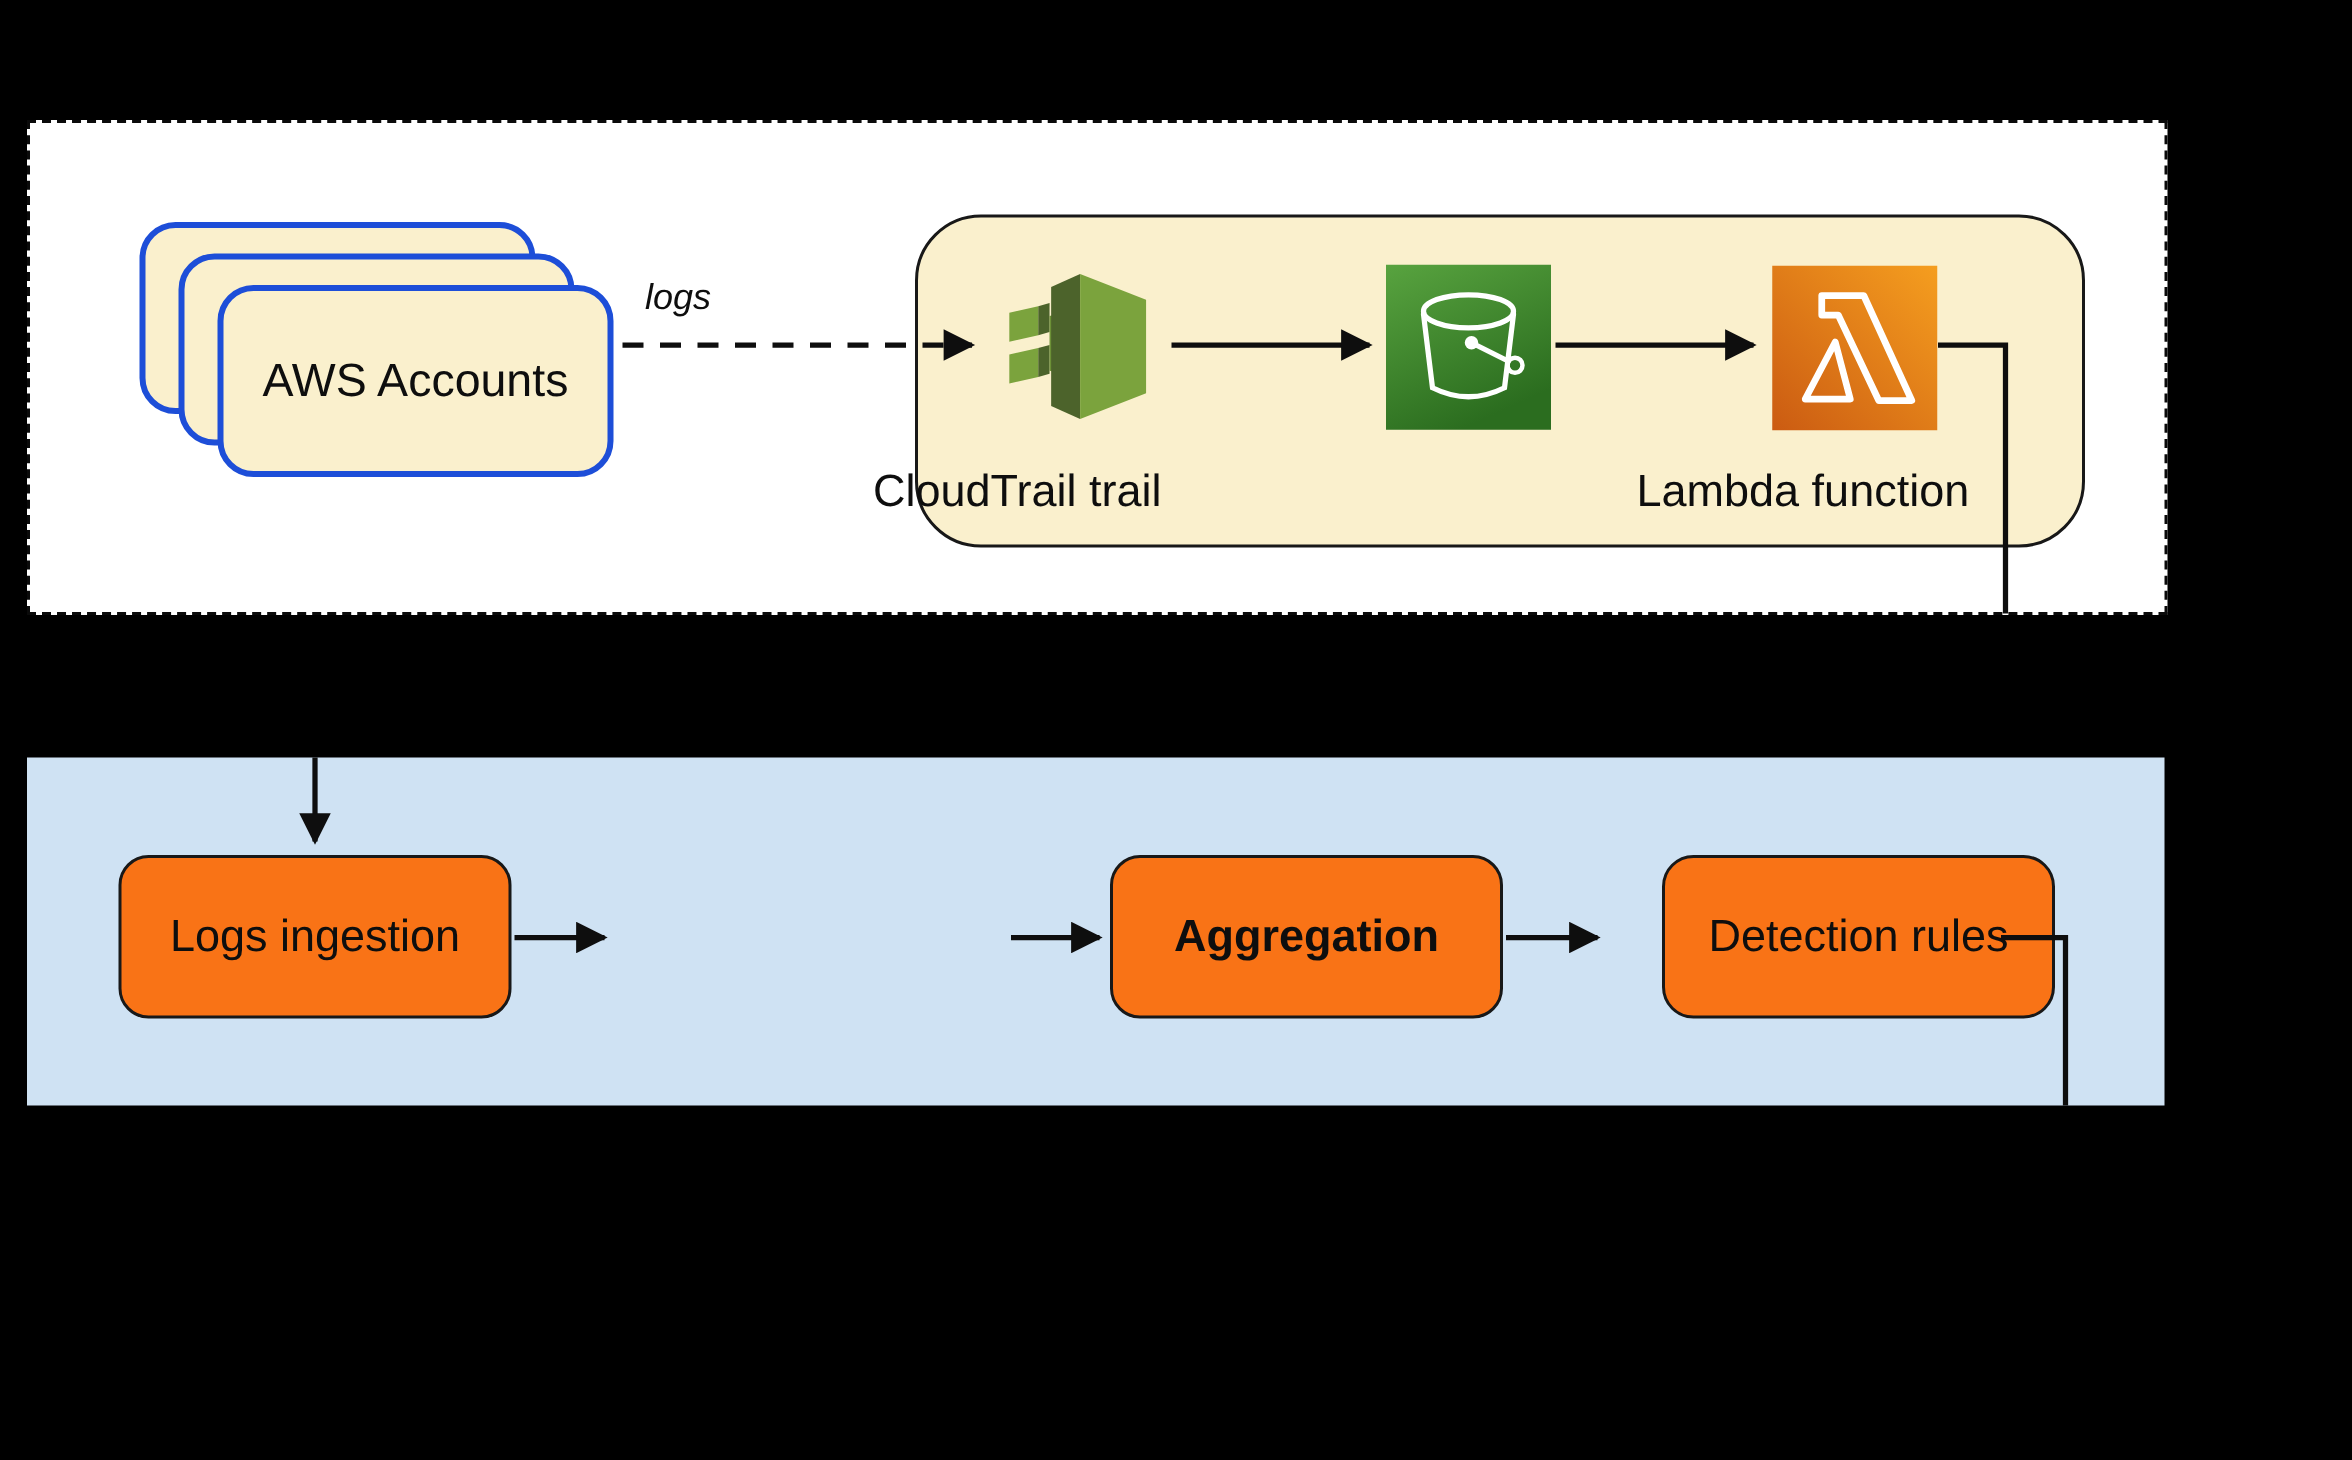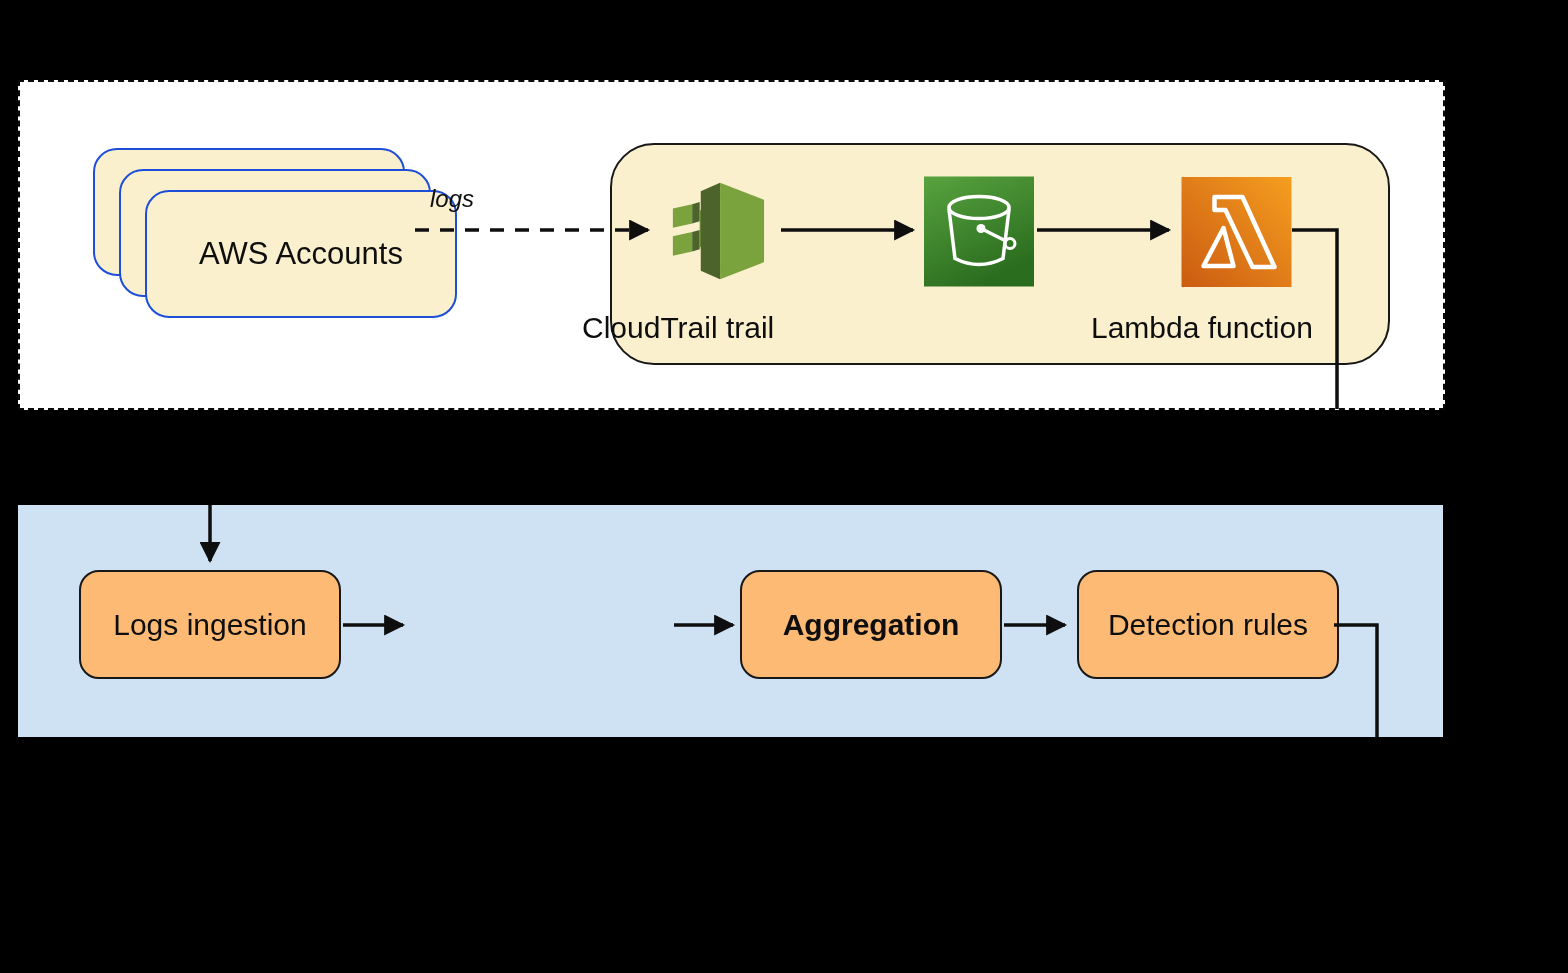--- a/index.html
+++ b/index.html
@@ -7,21 +7,21 @@
     position:relative;width:1568px;height:973px;background:#000;overflow:hidden;
     font-family:"Liberation Sans", sans-serif;color:#0e0e0e;
   }
   
   .top-panel{
     position:absolute;left:18px;top:80px;width:1427px;height:330px;
     background:#ffffff;border:2px dashed #0a0a0a;box-sizing:border-box;
   }
   
   .card{
-    position:absolute;width:312px;height:128px;border:2px solid #1d4ed8;
+    position:absolute;width:264px;height:128px;border:4px solid #1d4ed8;
     border-radius:24px;background:#faf0cd;box-sizing:border-box;
   }
   .card.back{left:93px;top:148px;}
   .card.mid{left:119px;top:169px;}
   .card.front{
     left:145px;top:190px;display:flex;align-items:center;justify-content:center;
     font-size:31px;
   }
   
   .logs-label{
@@ -42,28 +42,28 @@
   }
   .label-cloudtrail{left:582px;}
   .label-s3{left:839px;}
   .label-lambda{left:1091px;}
   
   .blue-panel{
     position:absolute;left:18px;top:505px;width:1425px;height:232px;
     background:#cfe2f3;
   }
   .step-box{
-    position:absolute;top:570px;width:262px;height:109px;background:#fdba74;
+    position:absolute;top:570px;width:262px;height:109px;background:#f97316;
     border:2px solid #181818;border-radius:20px;box-sizing:border-box;
     display:flex;align-items:center;justify-content:center;font-size:30px;
   }
   .step-1{left:79px;}
   .step-2{left:410px;}
   .step-3{left:740px;font-weight:bold;}
-  .step-4{left:1077px;}
+  .step-4{left:1108px;border-radius:21px;}
   
   .connector-layer{
     position:absolute;left:0;top:0;width:1568px;height:973px;
     pointer-events:none;z-index:10;
   }
 </style>
 </head>
 <body>
 
 <div class="canvas">

